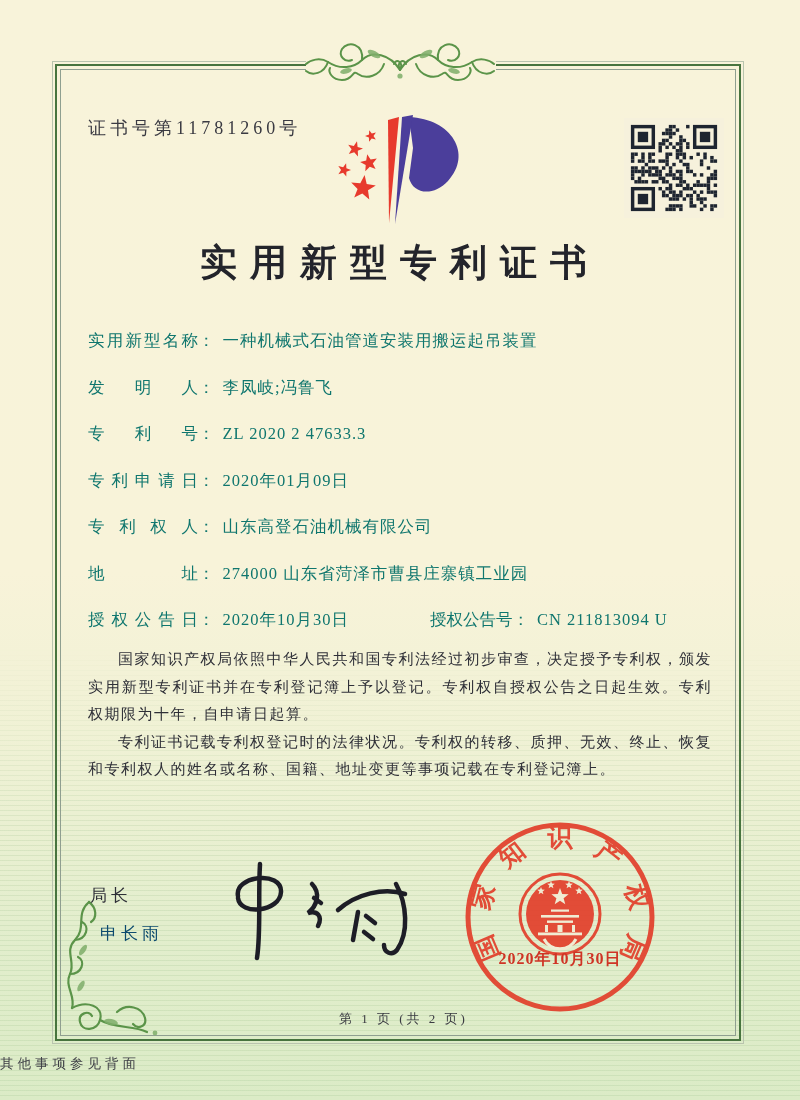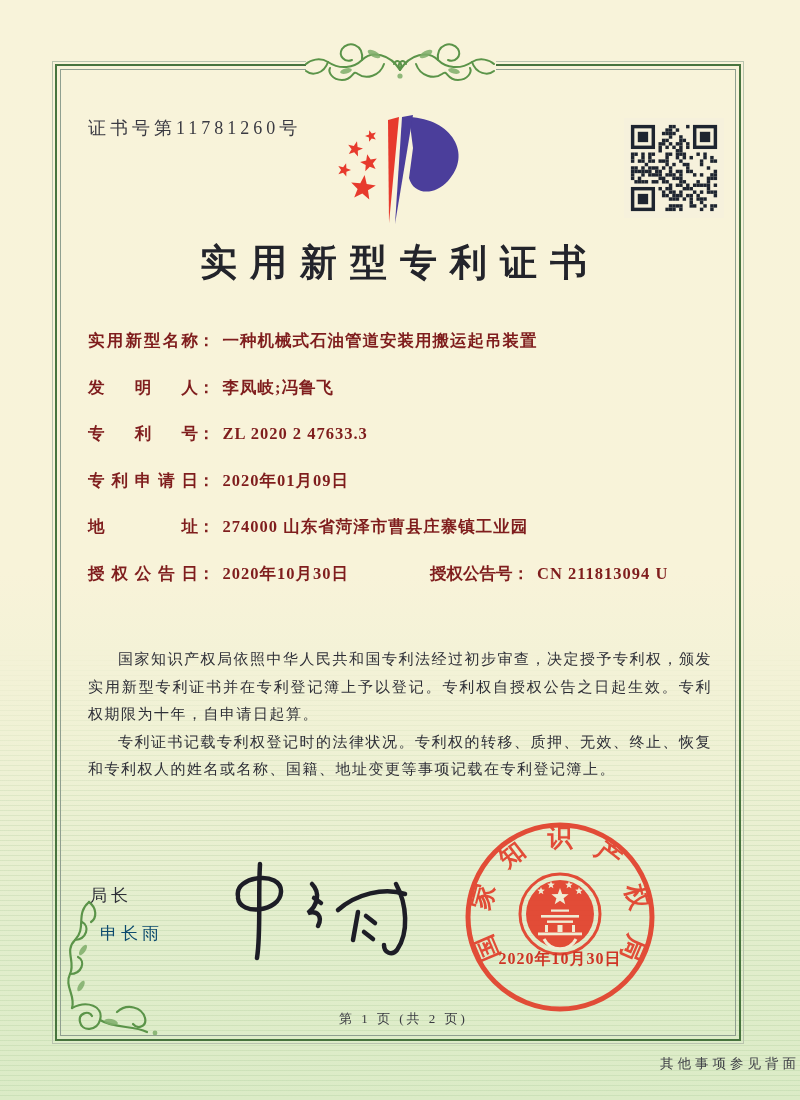--- a/index.html
+++ b/index.html
@@ -17,34 +17,34 @@
     mask-image:linear-gradient(to bottom,transparent 0,black 40%);
   }
   
   .frame{position:absolute;left:55px;top:64px;width:686px;height:977px;border:2px solid #47743e;box-sizing:border-box;}
   .frame::before{content:"";position:absolute;inset:-5px;border:1px solid #b9c4ae;}
   .frame::after{content:"";position:absolute;inset:3px;border:1px solid #8f9f90;}
   .abs{position:absolute;}
   .cert-number{left:88px;top:116px;font-size:18px;letter-spacing:4px;color:#3a3a42;}
   .title{left:0;right:0;top:238px;text-align:center;font-size:37px;font-weight:700;letter-spacing:13px;color:#23242b;}
   .fields{left:88px;top:330px;width:626px;}
-  .frow{position:relative;height:46.5px;font-size:16.5px;color:#7f1d1d;white-space:nowrap;font-weight:bold;}
+  .frow{position:relative;height:46.5px;font-size:16.5px;color:#0f766e;white-space:nowrap;}
   .flabel{display:inline-block;width:110px;text-align:justify;text-align-last:justify;}
   .fcolon{display:inline-block;margin-right:8px;}
   .fvalue{letter-spacing:1px;}
   .fgroup2{position:absolute;left:342px;top:0;}
   .paras{left:88px;top:646px;width:624px;font-size:15px;line-height:27.5px;color:#2e2f37;
          text-align:justify;letter-spacing:1.5px;}
   .paras p{margin:0;text-indent:2em;}
   .sign-title{left:90px;top:884px;font-size:17px;letter-spacing:4px;color:#2e2f37;}
   .sign-name{left:90px;top:922px;font-size:17px;letter-spacing:4px;color:#0c4a6e;margin-left:10px;}
   .seal-date{left:460px;top:949px;width:200px;text-align:center;color:#cf3425;
              font-size:16px;letter-spacing:1px;font-weight:600;}
   .page-num{left:7px;right:0;top:1010px;text-align:center;font-size:13px;letter-spacing:3px;color:#3a3b42;}
-  .back-note{left:0;right:0;top:1055px;text-align:right;font-size:13.5px;letter-spacing:4px;color:#3c3d44;}
+  .back-note{left:0;right:0;top:1055px;text-align:left;font-size:13.5px;letter-spacing:4px;color:#3c3d44;}
   .flourish-mask{left:306px;top:57px;width:190px;height:14px;background:#f8f3d9;}
   svg text.sealchar{font-family:"Liberation Serif","DejaVu Serif",serif;font-weight:700;}
 </style>
 </head>
 <body>
 
 <div class="page">
 
   <div class="wave-overlay"></div>
 
@@ -315,20 +315,23 @@
     <div class="frow">
       <span class="flabel">发明人</span><span class="fcolon">：</span><span class="fvalue">李凤岐;冯鲁飞</span>
     </div>
     <div class="frow">
       <span class="flabel">专利号</span><span class="fcolon">：</span><span class="fvalue">ZL 2020 2 47633.3</span>
     </div>
     <div class="frow">
       <span class="flabel">专利申请日</span><span class="fcolon">：</span><span class="fvalue">2020年01月09日</span>
     </div>
     <div class="frow">
+      <span class="flabel">专利权人</span><span class="fcolon">：</span><span class="fvalue">山东高登石油机械有限公司</span>
+    </div>
+    <div class="frow">
       <span class="flabel">地址</span><span class="fcolon">：</span><span class="fvalue">274000 山东省菏泽市曹县庄寨镇工业园</span>
     </div>
     <div class="frow">
       <span class="flabel">授权公告日</span><span class="fcolon">：</span><span class="fvalue">2020年10月30日</span>
       <span class="fgroup2">
         <span>授权公告号</span><span class="fcolon">：</span><span class="fvalue">CN 211813094 U</span>
       </span>
     </div>
   </div>
 

